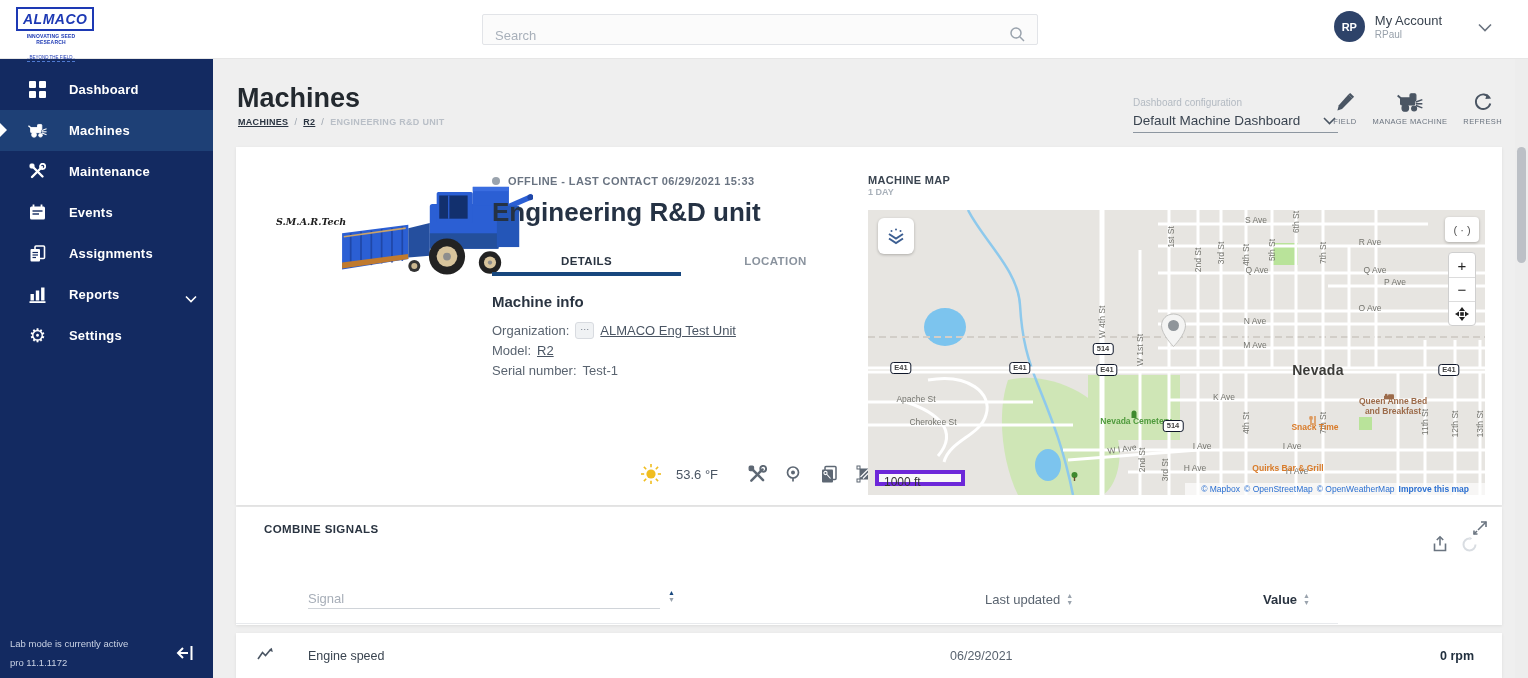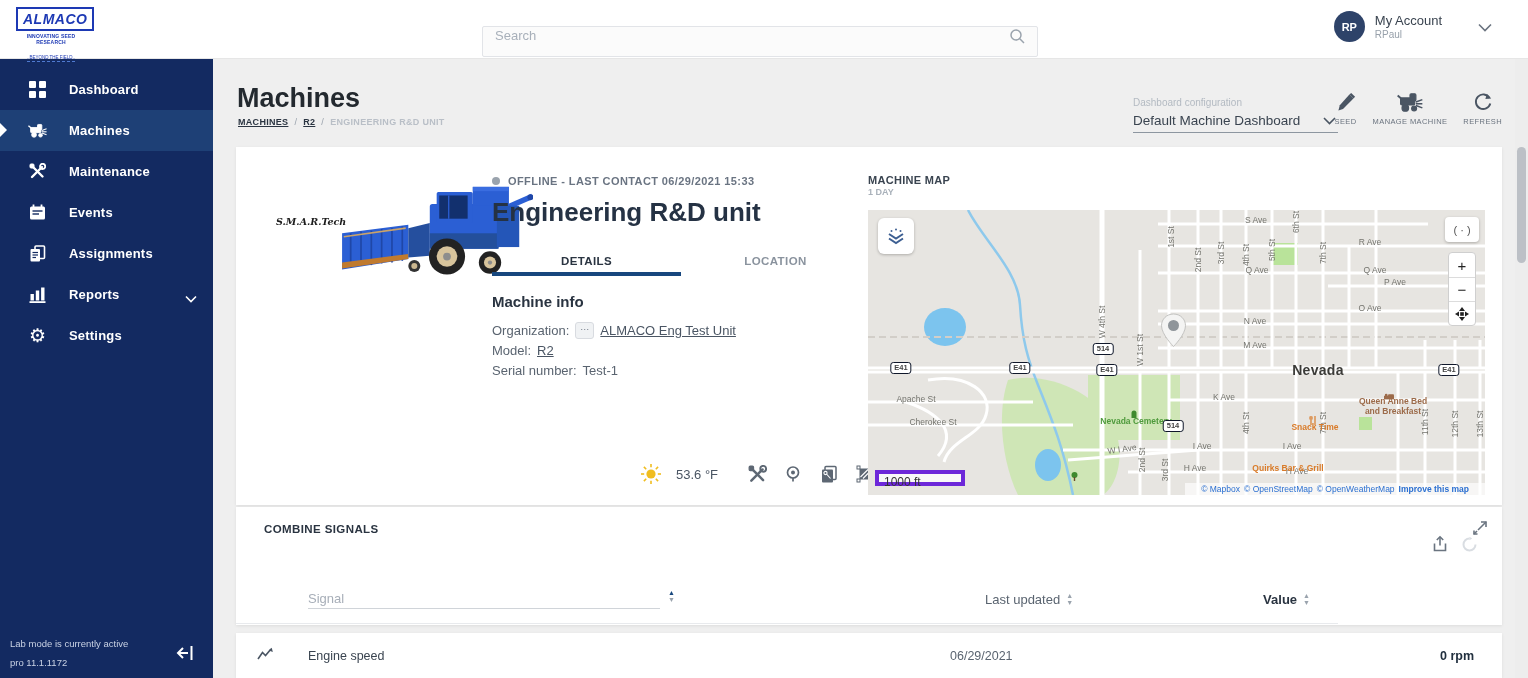--- a/index.html
+++ b/index.html
@@ -9,21 +9,21 @@
 
   
   .topbar{position:absolute;left:0;top:0;width:1528px;height:59px;background:#fff;
           border-bottom:1px solid #e6e6e6;z-index:30;}
   .logo{position:absolute;left:16px;top:7px;width:70px;text-align:center;}
   .logo-box{display:inline-block;border:2px solid #1d39b4;padding:0 5px;color:#1d39b4;
             font-weight:bold;font-style:italic;font-size:14px;letter-spacing:.5px;line-height:20px;}
   .logo-tag1{font-size:5px;font-weight:bold;color:#1d39b4;letter-spacing:.2px;margin-top:2px;}
   .logo-tag2{font-size:4.5px;color:#1d39b4;border-bottom:1px dashed #4f7ad0;display:inline-block;padding-bottom:1px;}
   .search{position:absolute;left:482px;top:14px;width:556px;height:31px;background:#fbfbfb;
-          border:1px solid #e2e4e8;border-radius:2px;display:flex;align-items:flex-start;padding:0 10px;margin-top:12px;}
+          border:1px solid #e2e4e8;border-radius:2px;display:flex;align-items:flex-end;padding:0 10px;}
   .search input{flex:1;border:none;outline:none;background:transparent;font-size:13px;color:#444;
                 font-family:"Liberation Sans",sans-serif;}
   .search input::placeholder{color:#a8b0ba;}
   .account{position:absolute;right:36px;top:11px;display:flex;align-items:center;gap:10px;cursor:pointer;}
   .avatar{width:31px;height:31px;border-radius:50%;background:#2e4369;color:#fff;font-size:11px;
           font-weight:bold;display:flex;align-items:center;justify-content:center;}
   .acct-name{font-size:13px;color:#3a4450;}
   .acct-user{font-size:10px;color:#98a1ab;margin-top:1px;}
   .acct-chev{margin-left:26px;}
 
@@ -282,21 +282,21 @@
           <polyline points="1,1 6.5,6.5 12,1" fill="none" stroke="#4a5563" stroke-width="1.6"></polyline>
         </svg>
     </div>
   </div>
   <div class="hdr-actions">
     <div class="hact">
       <svg width="20" height="20" viewBox="0 0 20 20">
           <path d="M13.4,2.6 l4,4 L7,17 l-4.6,1.4 L3.8,13.2 z" fill="#4a5563"></path>
           <path d="M15.2,0.9 l3.9,3.9 -1.7,1.7 -4,-4 z" fill="#4a5563"></path>
         </svg>
-      <span class="t">SEED</span>
+      <span class="t">FIELD</span>
     </div>
     <div class="hact">
       <svg width="26" height="20" viewBox="0 0 22 17" fill="#4a5563" stroke="#4a5563">
         <rect x="3" y="5" width="12" height="6" rx="1"></rect>
           <rect x="11" y="1.5" width="5" height="6" rx="1"></rect>
         <line x1="4" y1="6" x2="0.5" y2="3" stroke-width="1.6"></line>
         <line x1="16" y1="8.5" x2="21.5" y2="6.5" stroke-width="1.3"></line>
           <line x1="16" y1="10" x2="21.5" y2="10" stroke-width="1.3"></line>
           <line x1="16" y1="11.5" x2="21.5" y2="13.5" stroke-width="1.3"></line>
         <circle cx="7" cy="13.5" r="2.8"></circle>

